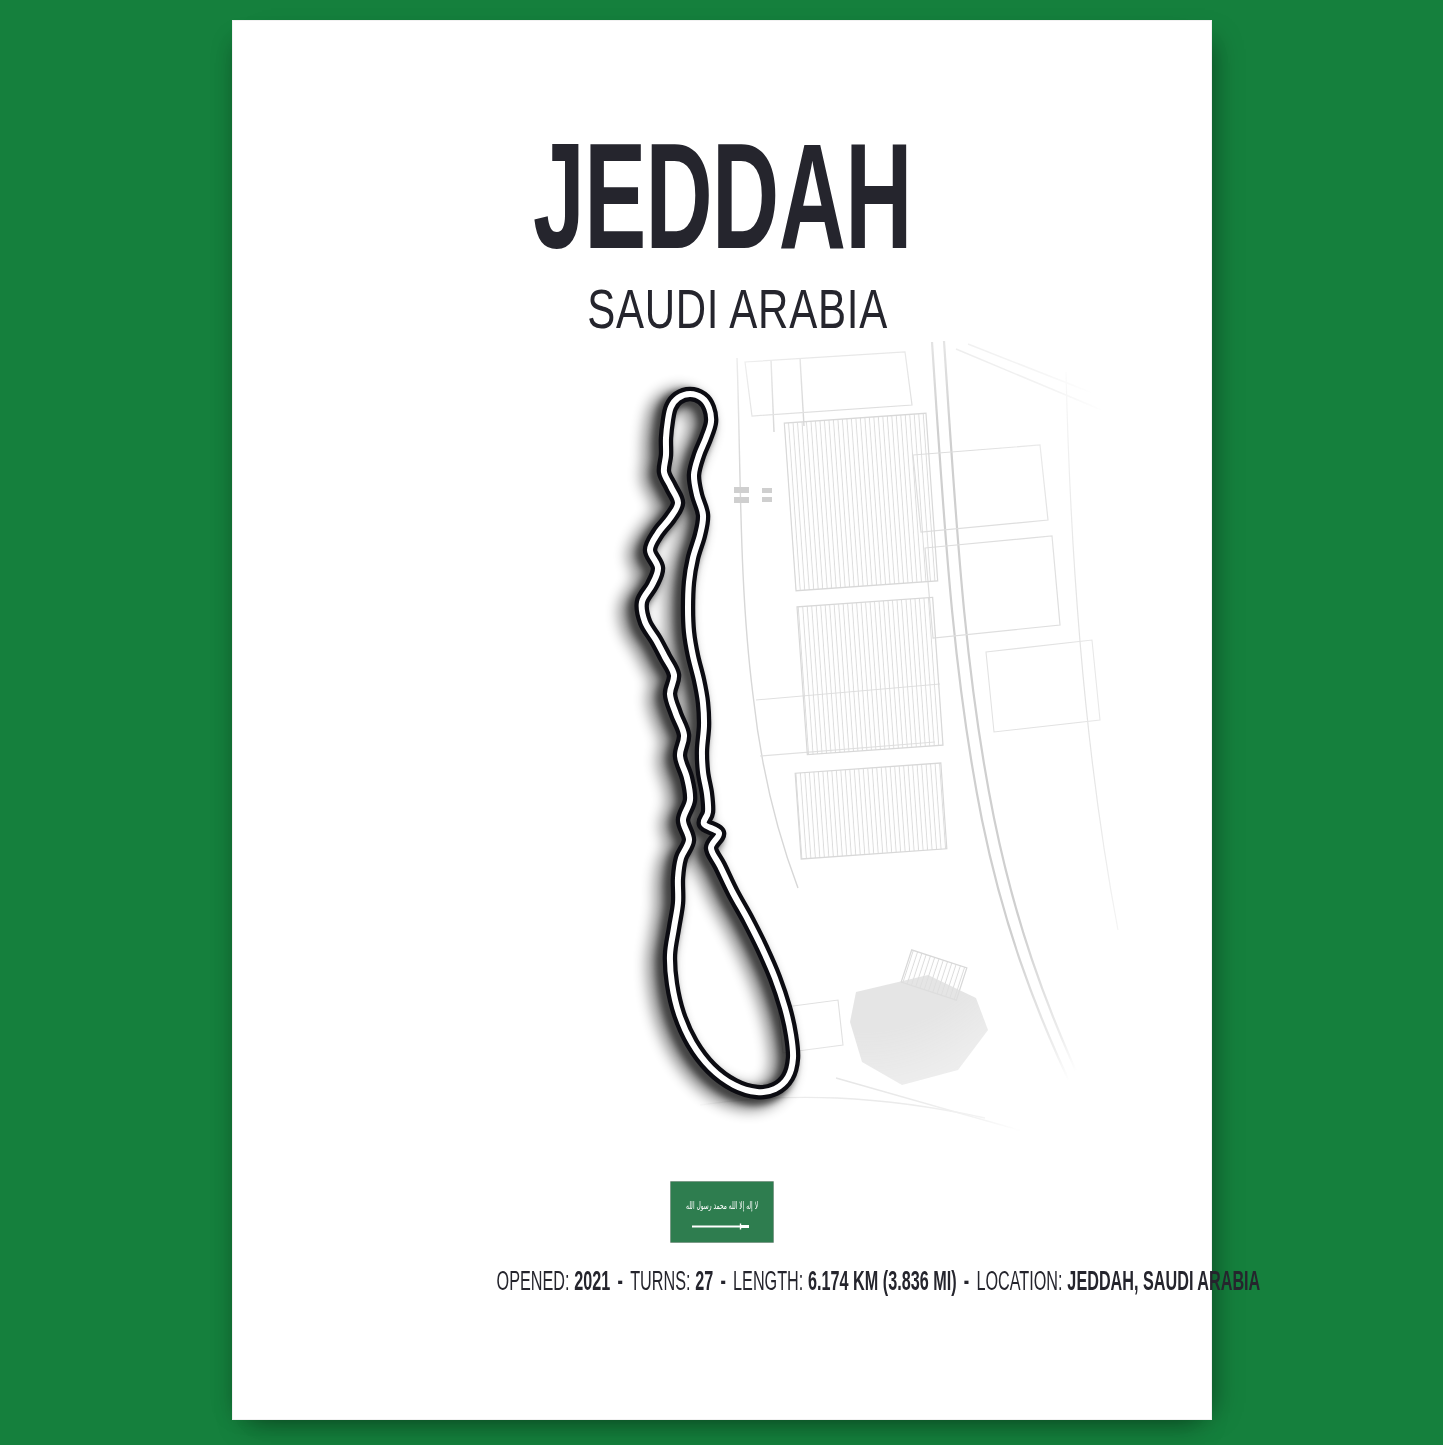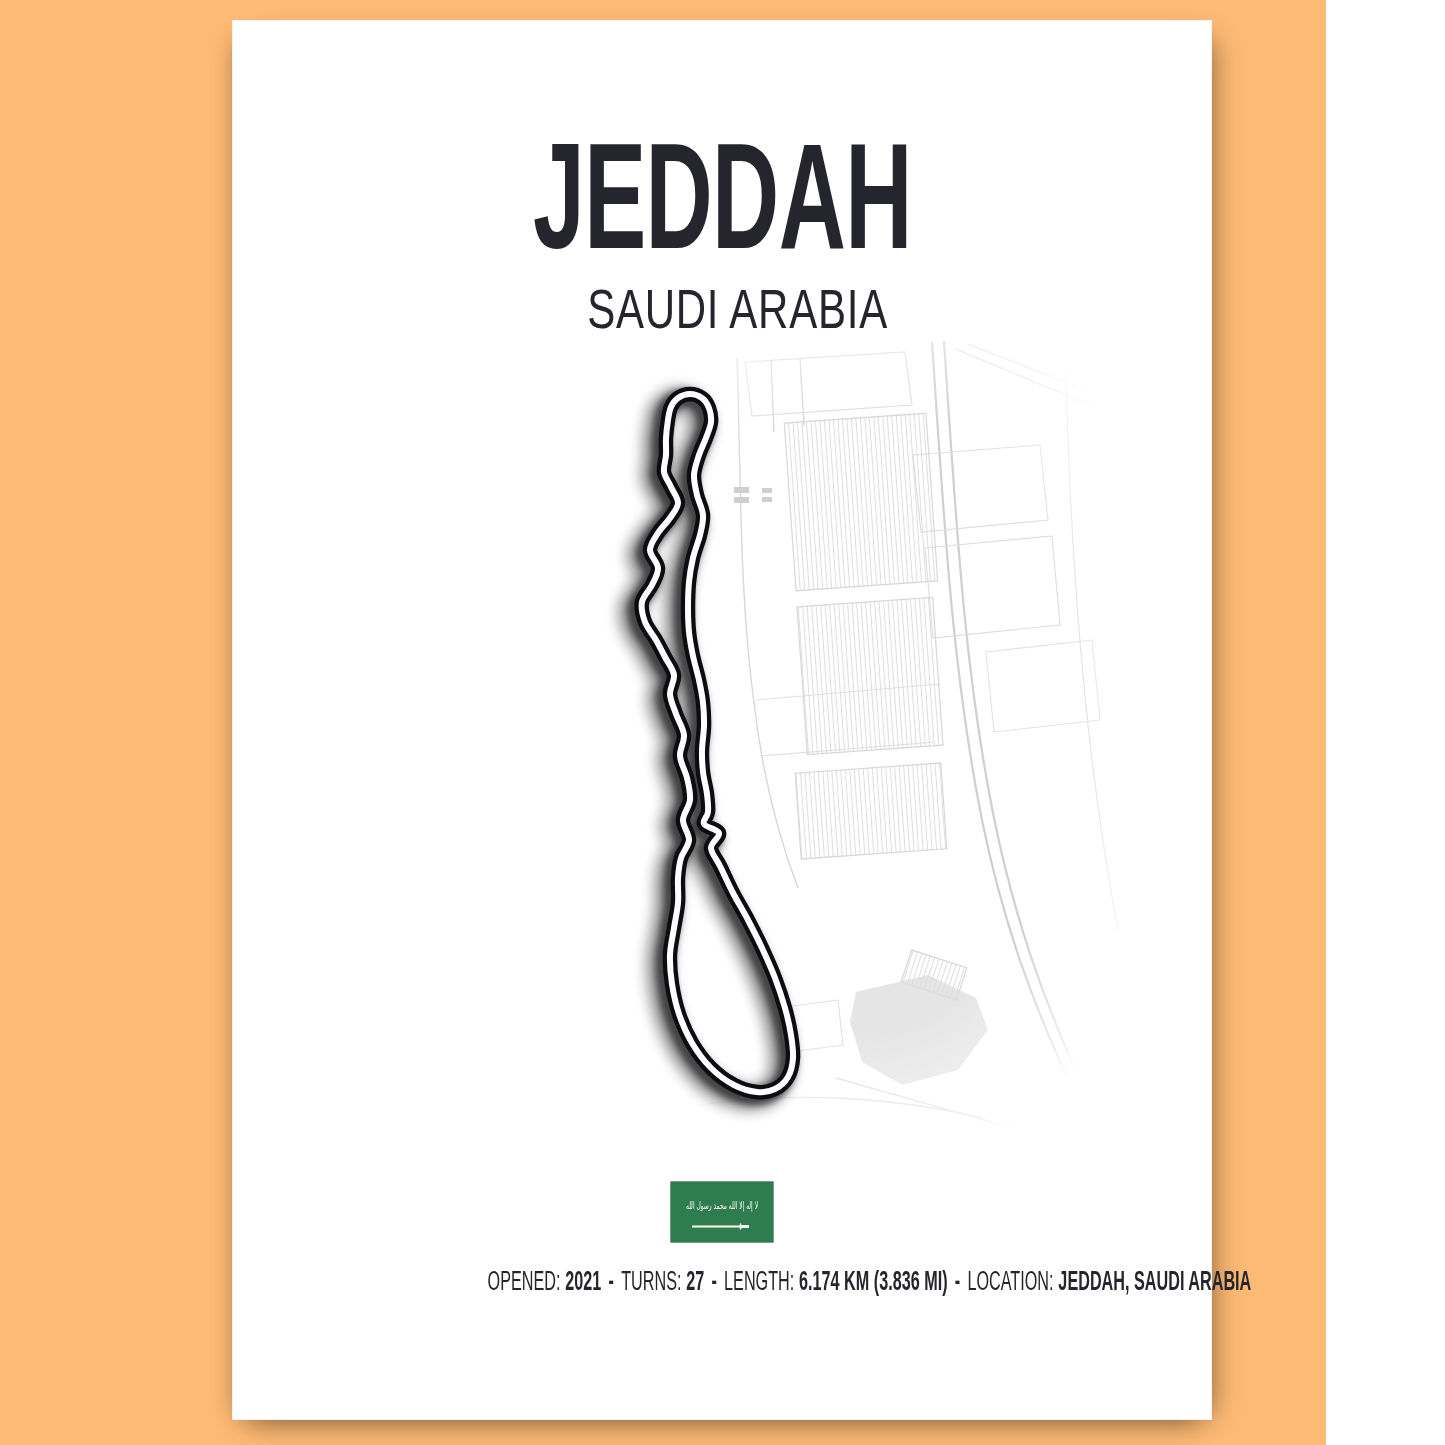--- a/index.html
+++ b/index.html
@@ -5,22 +5,22 @@
   :root{
     --ink:#25252d;
     --flag-green:#2e7d4f;
     --map-line:#d7d7d7;
     --track:#0c0c12;
   }
   *{box-sizing:border-box;}
   html,body{margin:0;padding:0;background:#ffffff;}
   .stage{
     position:relative;
-    width:1326px;height:1445px;
-    background:#fdba74;
+    width:1443px;height:1445px;
+    background:#15803d;
     overflow:hidden;
     font-family:"Liberation Sans", sans-serif;
   }
   .poster{
     position:absolute;
     left:232px;top:20px;
     width:980px;height:1400px;
     background:#ffffff;
     border:1px solid #f1f1f1;
     box-shadow:
@@ -49,21 +49,21 @@
   .art{
     position:absolute;left:0;top:0;width:1445px;height:1445px;
     pointer-events:none;
   }
   .flag{
     position:absolute;top:1160px;left:50%;margin-left:-52px;
     width:104px;height:62px;text-align:right;
   }
   .flag svg{display:block;width:100%;height:100%;}
   .stats{
-    position:absolute;top:1245px;left:0;width:100%;
+    position:absolute;top:1245px;left:9px;width:100%;
     text-align:center;
     font-size:27px;line-height:1.15;
     color:var(--ink);
     white-space:nowrap;
   }
   .stats .squeeze{display:inline-block;transform:scaleX(0.60);transform-origin:50% 50%;}
   .s-lbl{font-weight:400;margin-right:8px;}
   .s-val{font-weight:700;}
   .s-sep{font-weight:700;margin:0 12px;}
 </style>

